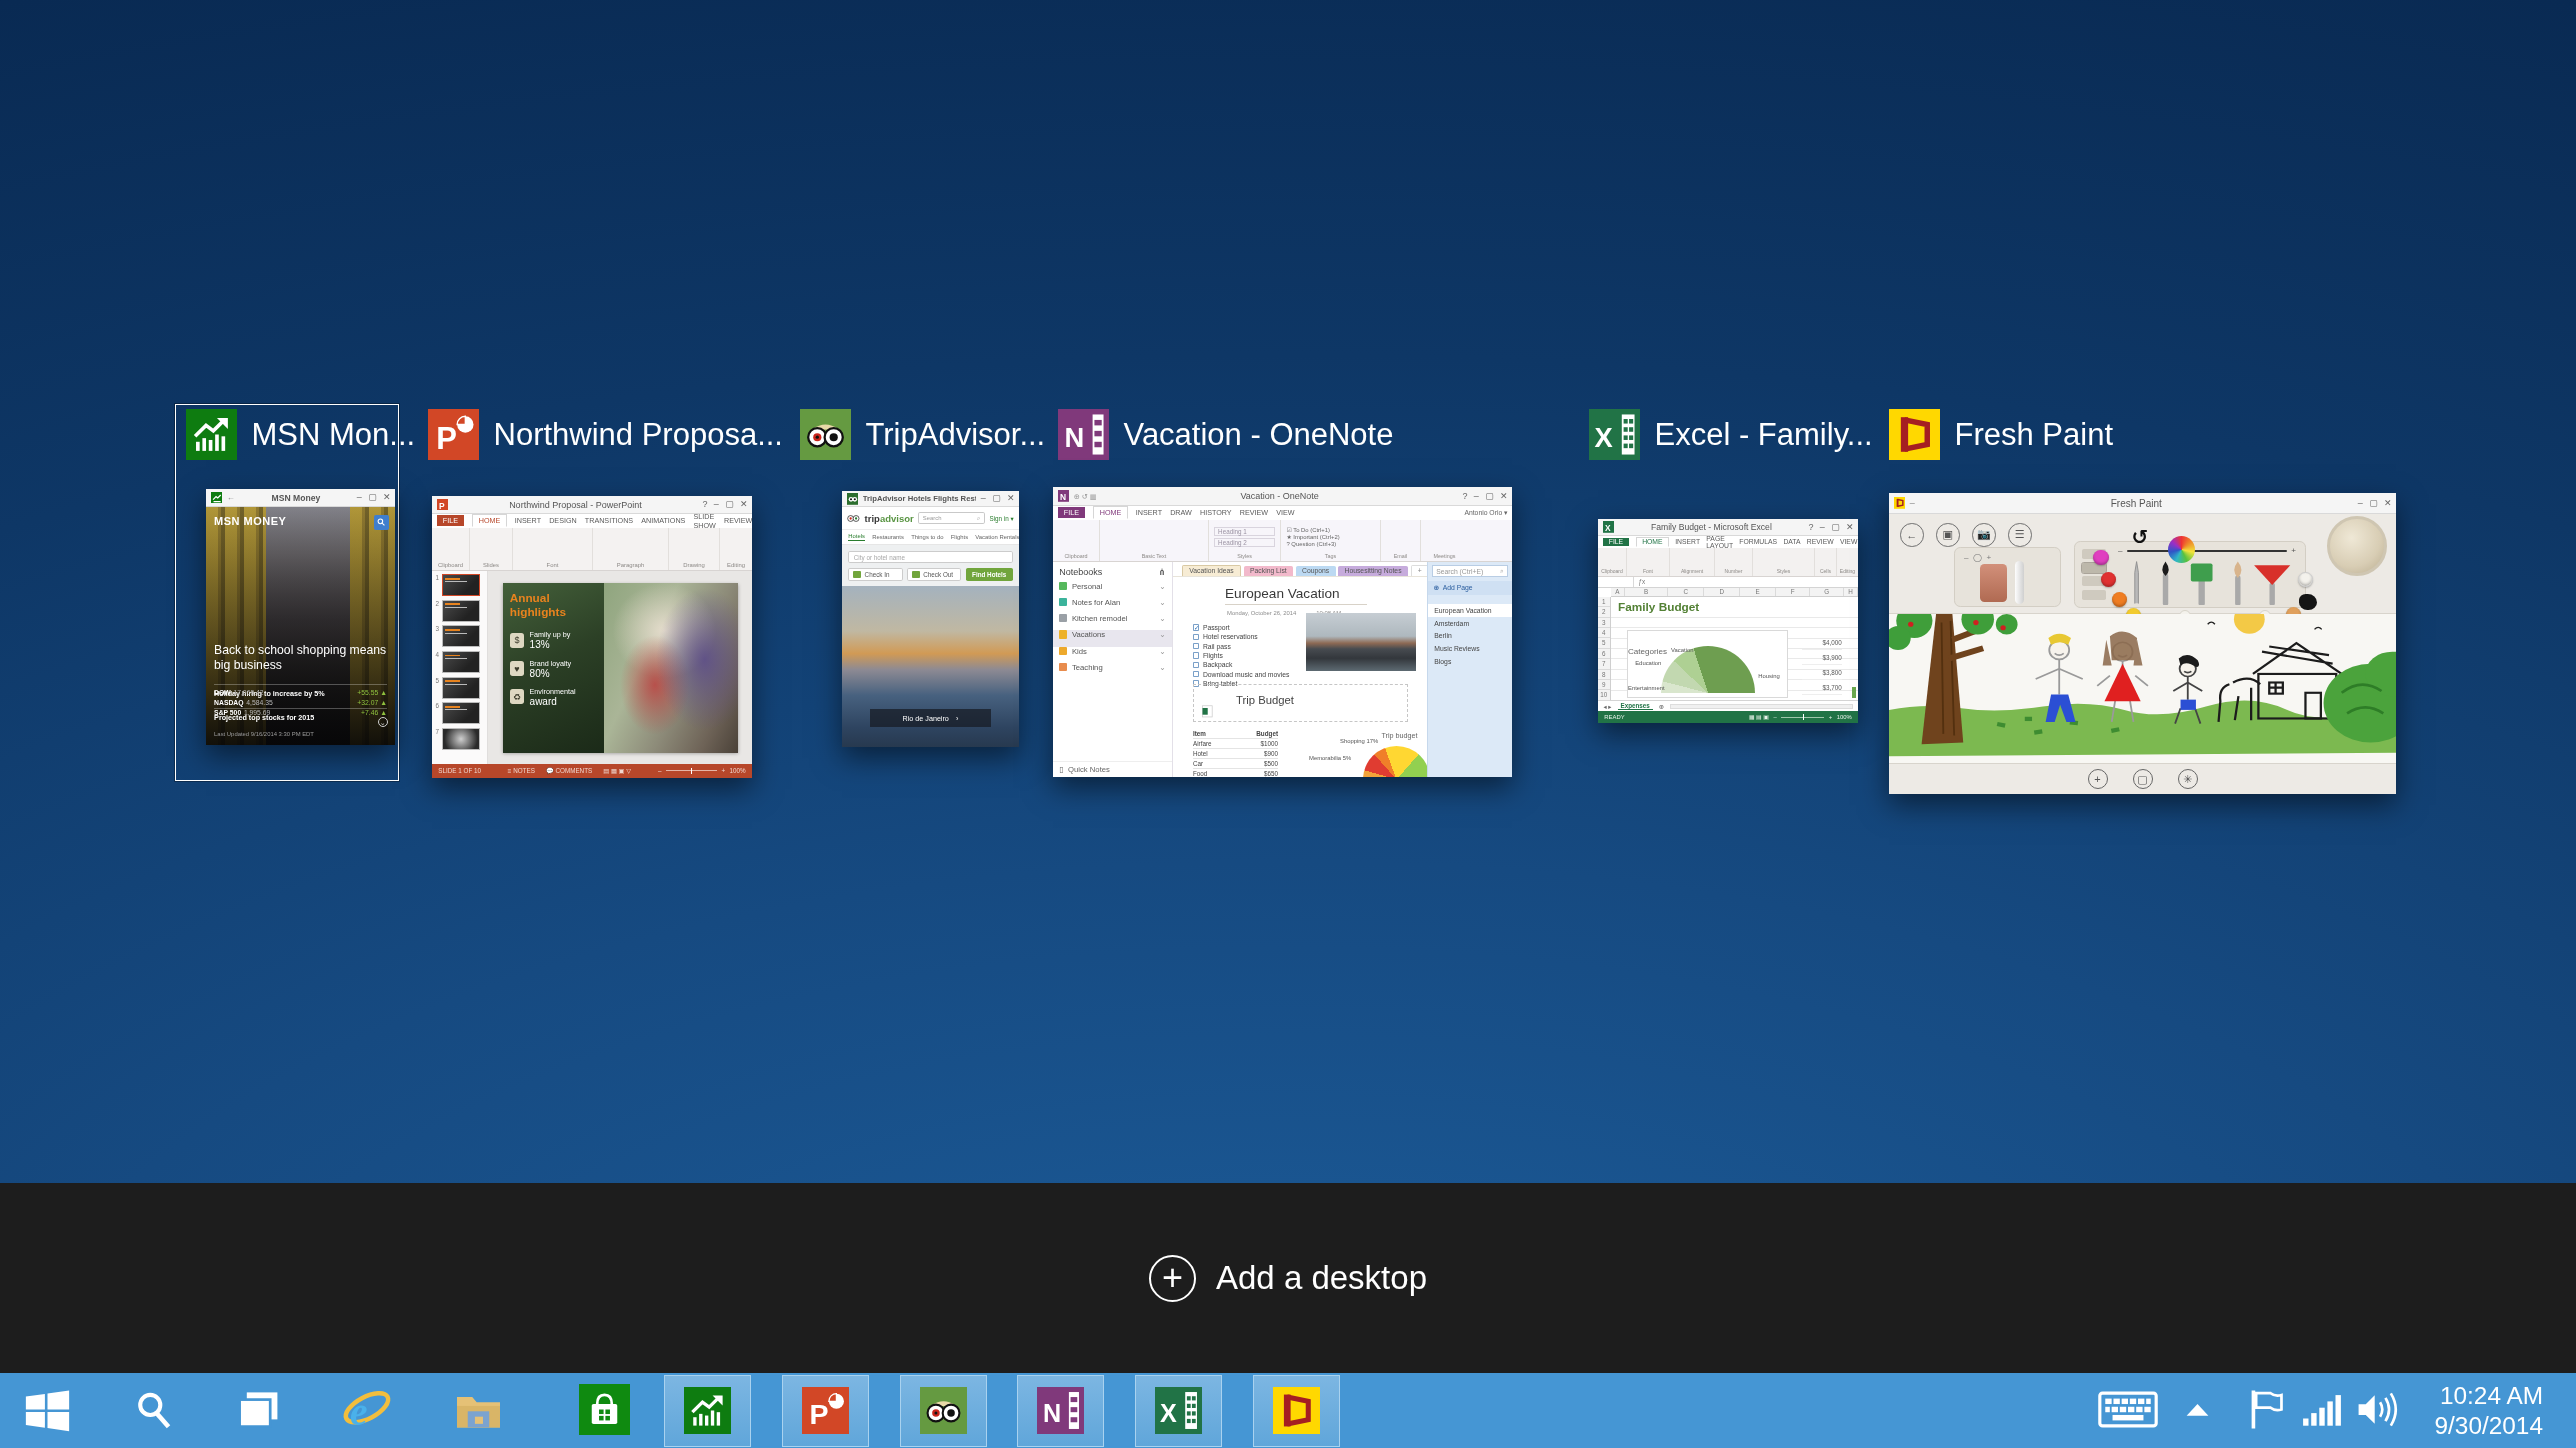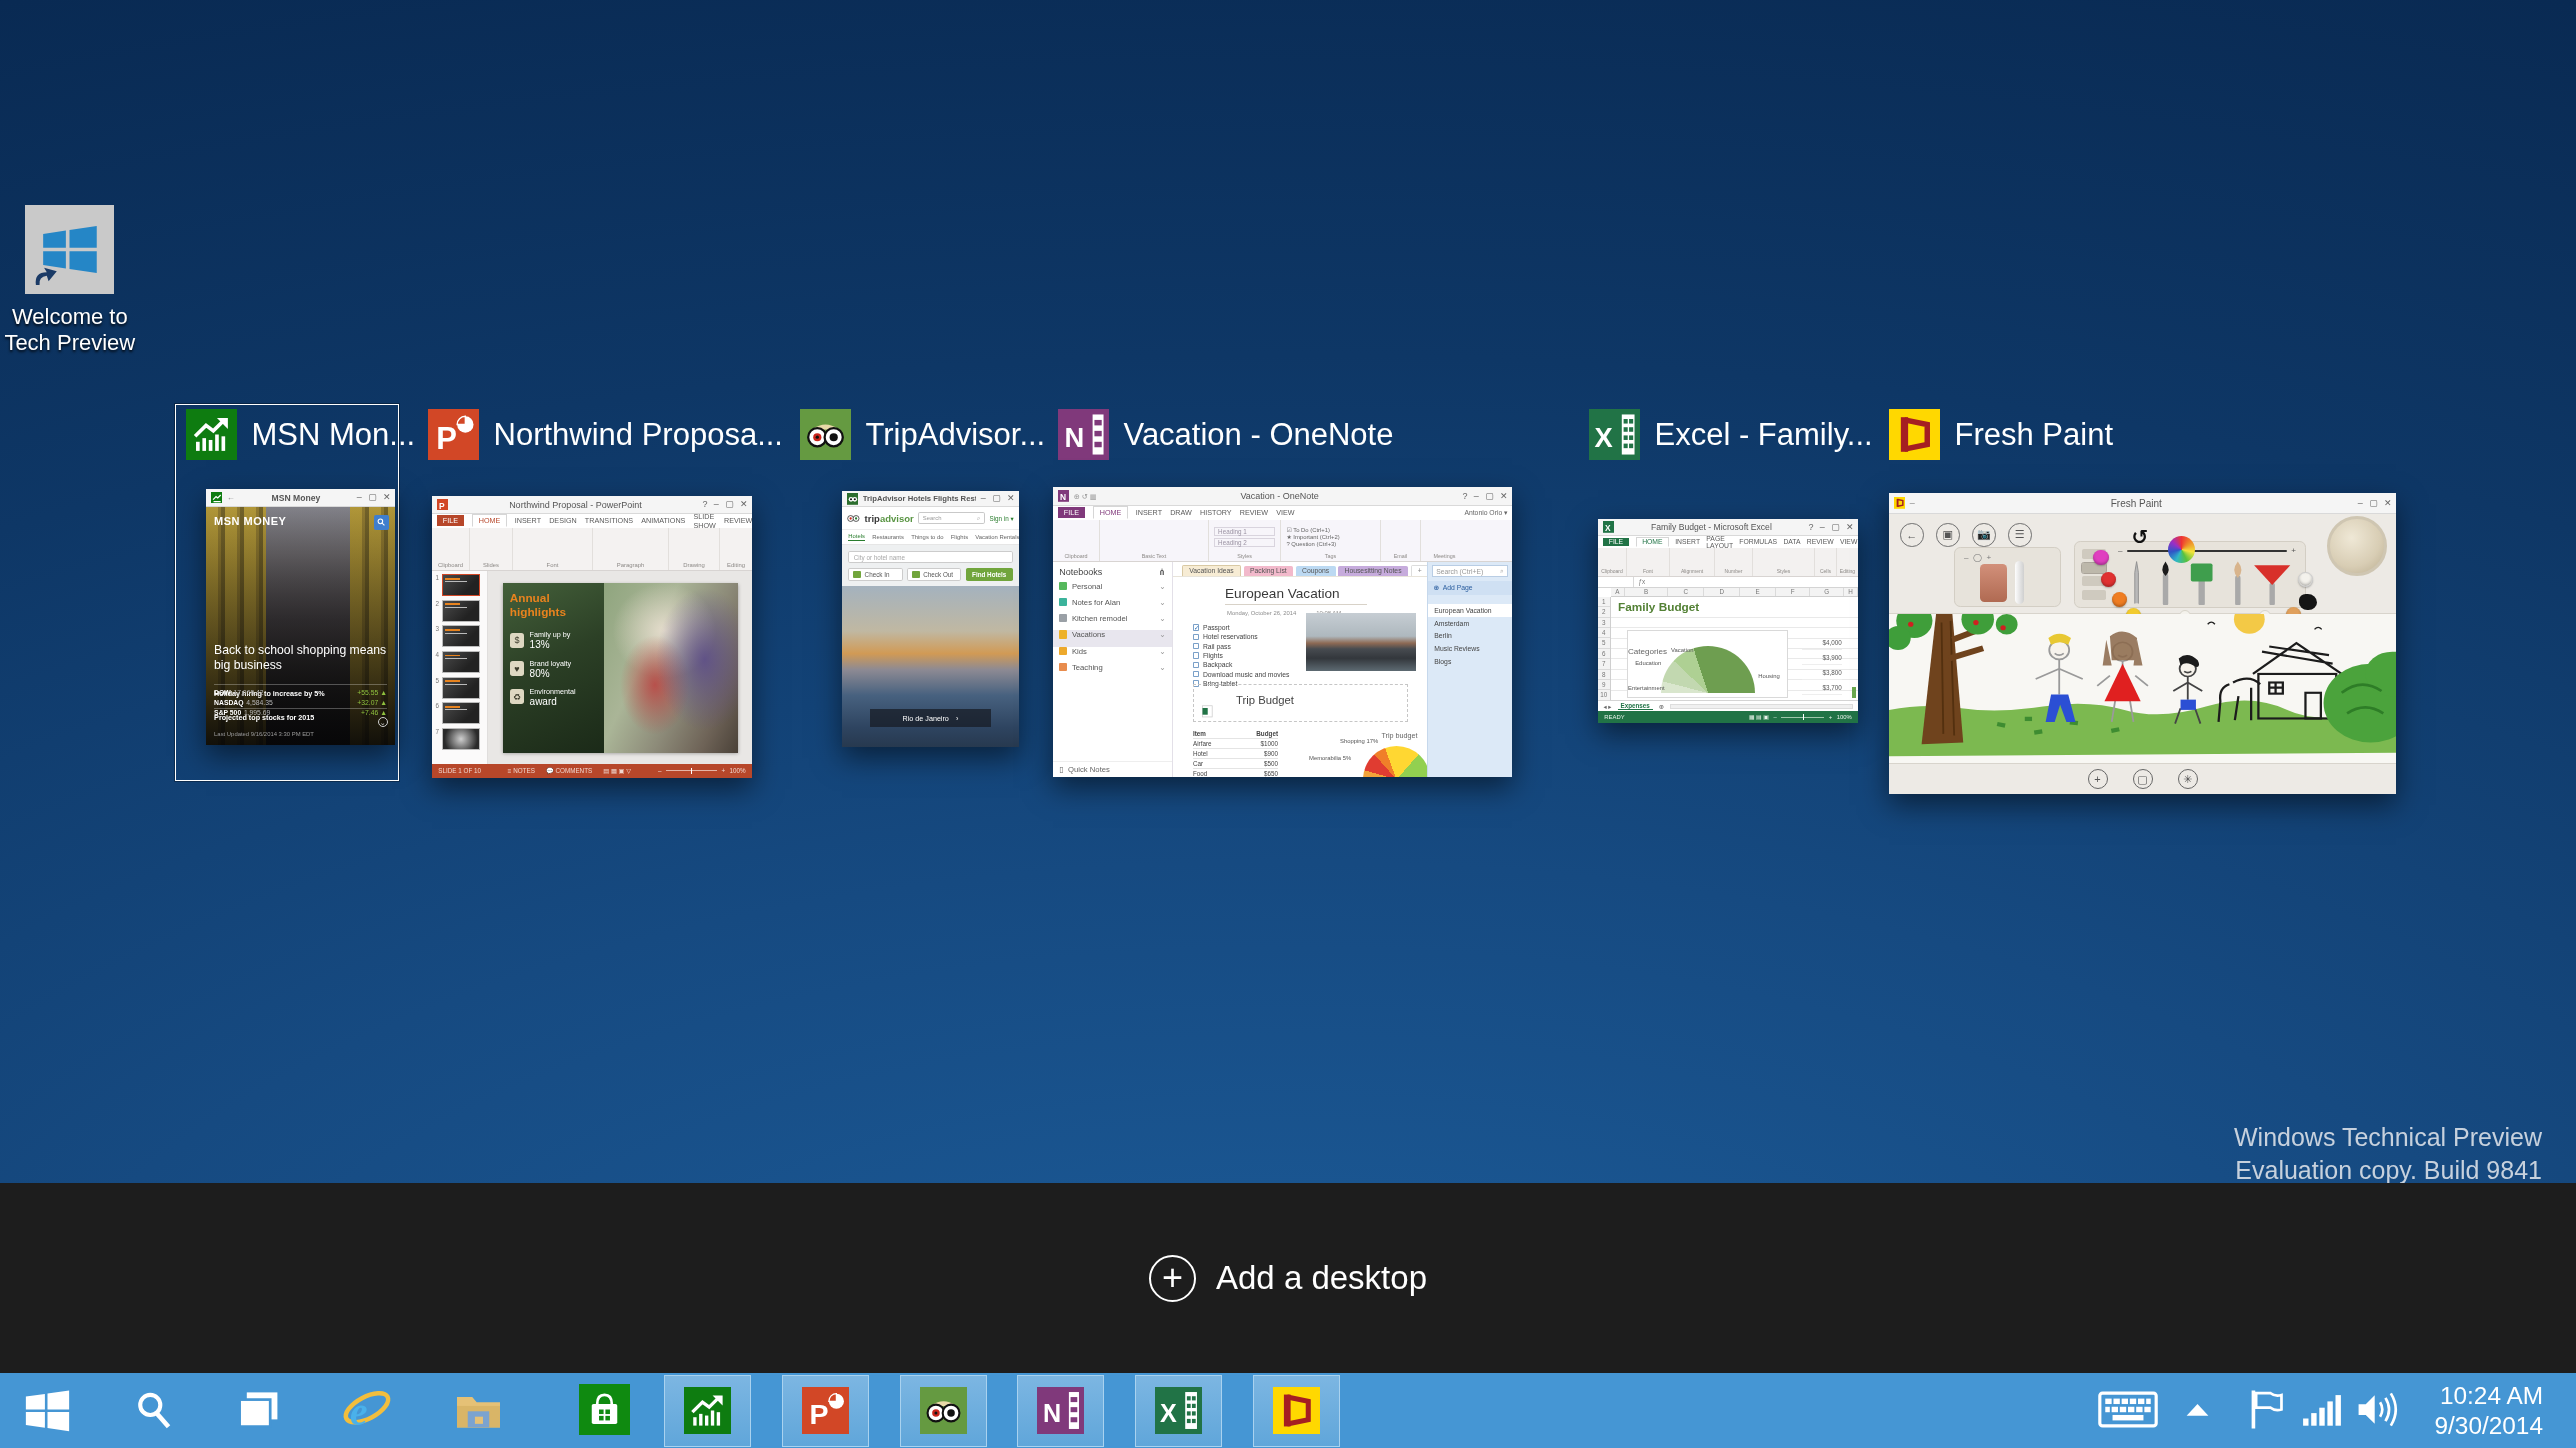--- a/index.html
+++ b/index.html
@@ -175,37 +175,21 @@
 .tbi{position:absolute;top:50%;transform:translateY(-50%);cursor:pointer}
 .tbox{position:absolute;top:1.8px;height:72px;width:87px;background:linear-gradient(180deg,#7cb6e2,#60a6da);border:0.9px solid #a9d2ef;display:flex;align-items:center;justify-content:center;cursor:pointer}
 .tray-clock{position:absolute;right:33px;top:50%;transform:translateY(-50%);text-align:right;color:#fff;font-size:24.4px;line-height:30px;cursor:pointer}
 </style>
 </head>
 <body>
 
 <div class="screen">
 
 
-  <div class="dicon" style="left:1.8px;top:205px">
-    <svg width="89" height="89" viewBox="0 0 98 98">
-      <rect width="98" height="98" fill="#c9c9c9"></rect>
-      <path d="M20 32 L45 28 V47 H20 Z" fill="#2586c6"></path>
-      <path d="M49 27.5 L79 23 V47 H49 Z" fill="#2586c6"></path>
-      <path d="M20 51 H45 V70 L20 66 Z" fill="#2586c6"></path>
-      <path d="M49 51 H79 V75 L49 70.5 Z" fill="#2586c6"></path>
-      <path d="M12 88 q-2 -14 12 -14 l-3 -5 14 4 -9 11 -2 -6 q-9 1 -8 10 z" fill="#1a3a66"></path>
-    </svg>
-    <div class="lbl">Welcome to</div>
-    <div class="lbl" style="margin-top:0">Tech Preview</div>
-  </div>
-
-  <div class="watermark">
-    <div>Windows Technical Preview</div>
-    <div>Evaluation copy. Build 9841</div>
-  </div>
+
 
   <div class="tile-sel"></div>
 
   <div class="thead" style="left:186px;top:409px">
     <svg class="appic" viewBox="0 0 56 56">
         <rect width="56" height="56" fill="#0e7c10"></rect>
         <g fill="#fff">
           <rect x="11" y="36" width="4" height="10"></rect>
           <rect x="18" y="32" width="4" height="14"></rect>
           <rect x="25" y="34" width="4" height="12"></rect>

